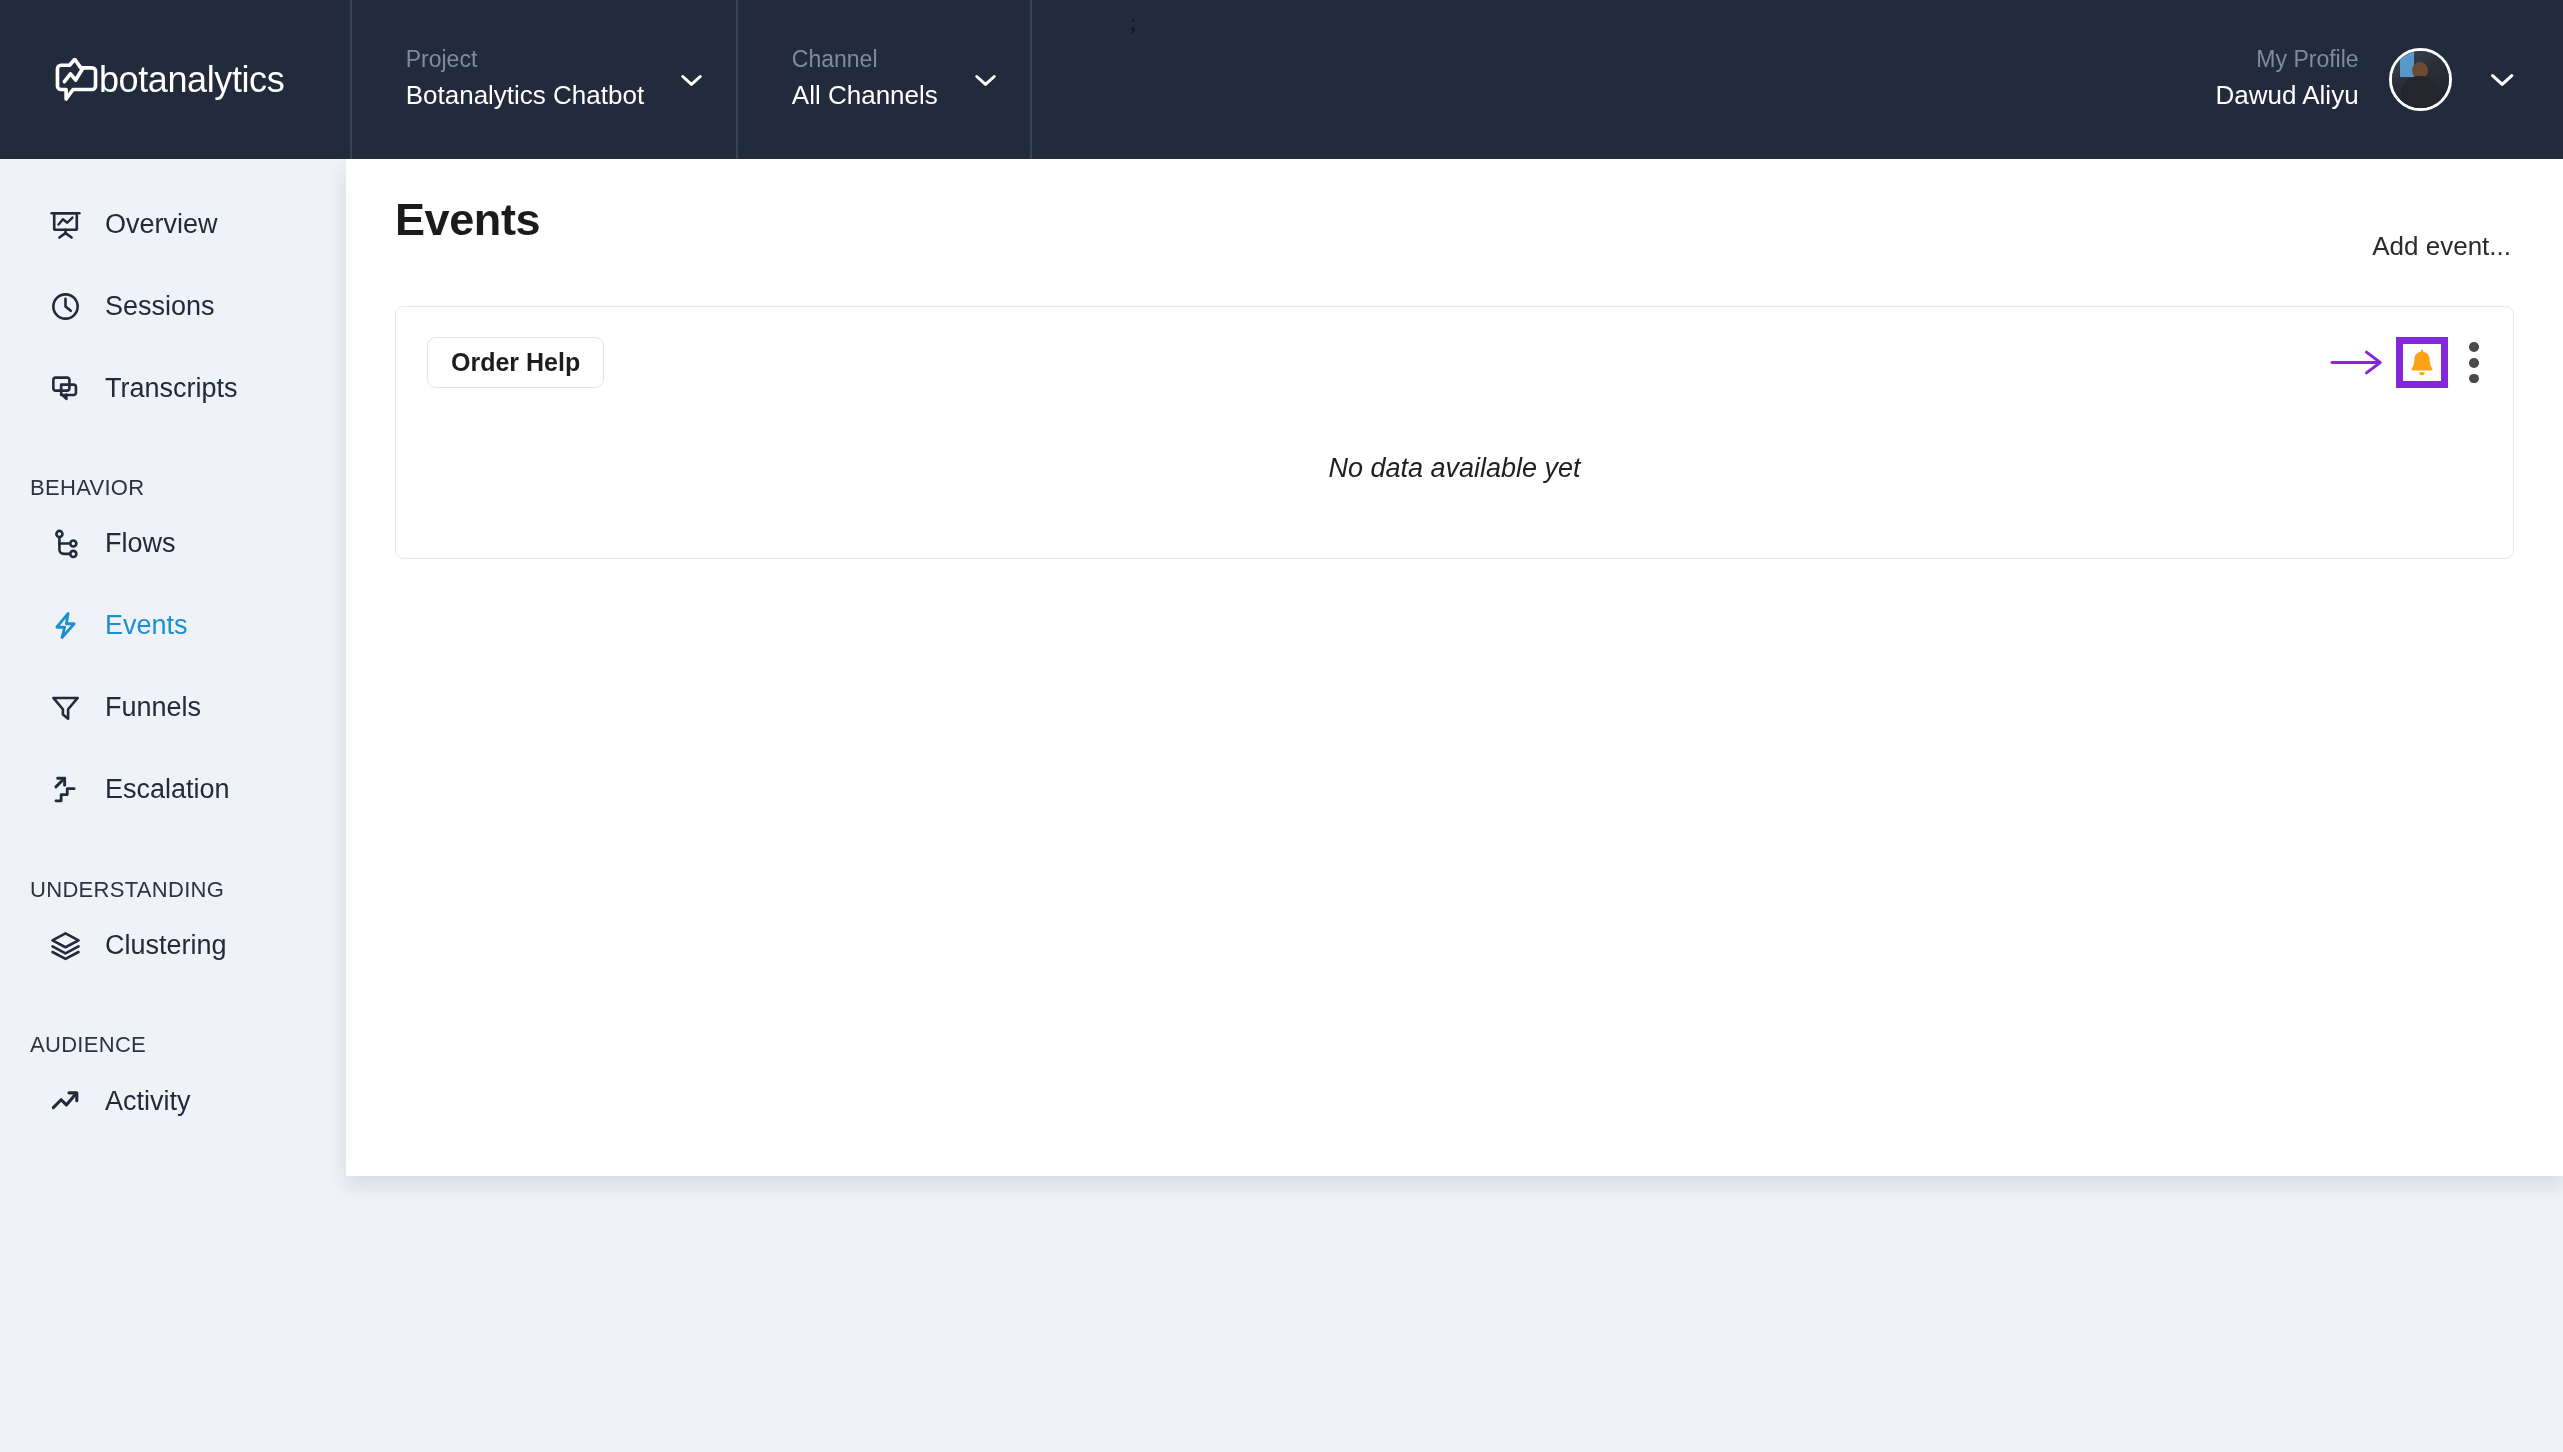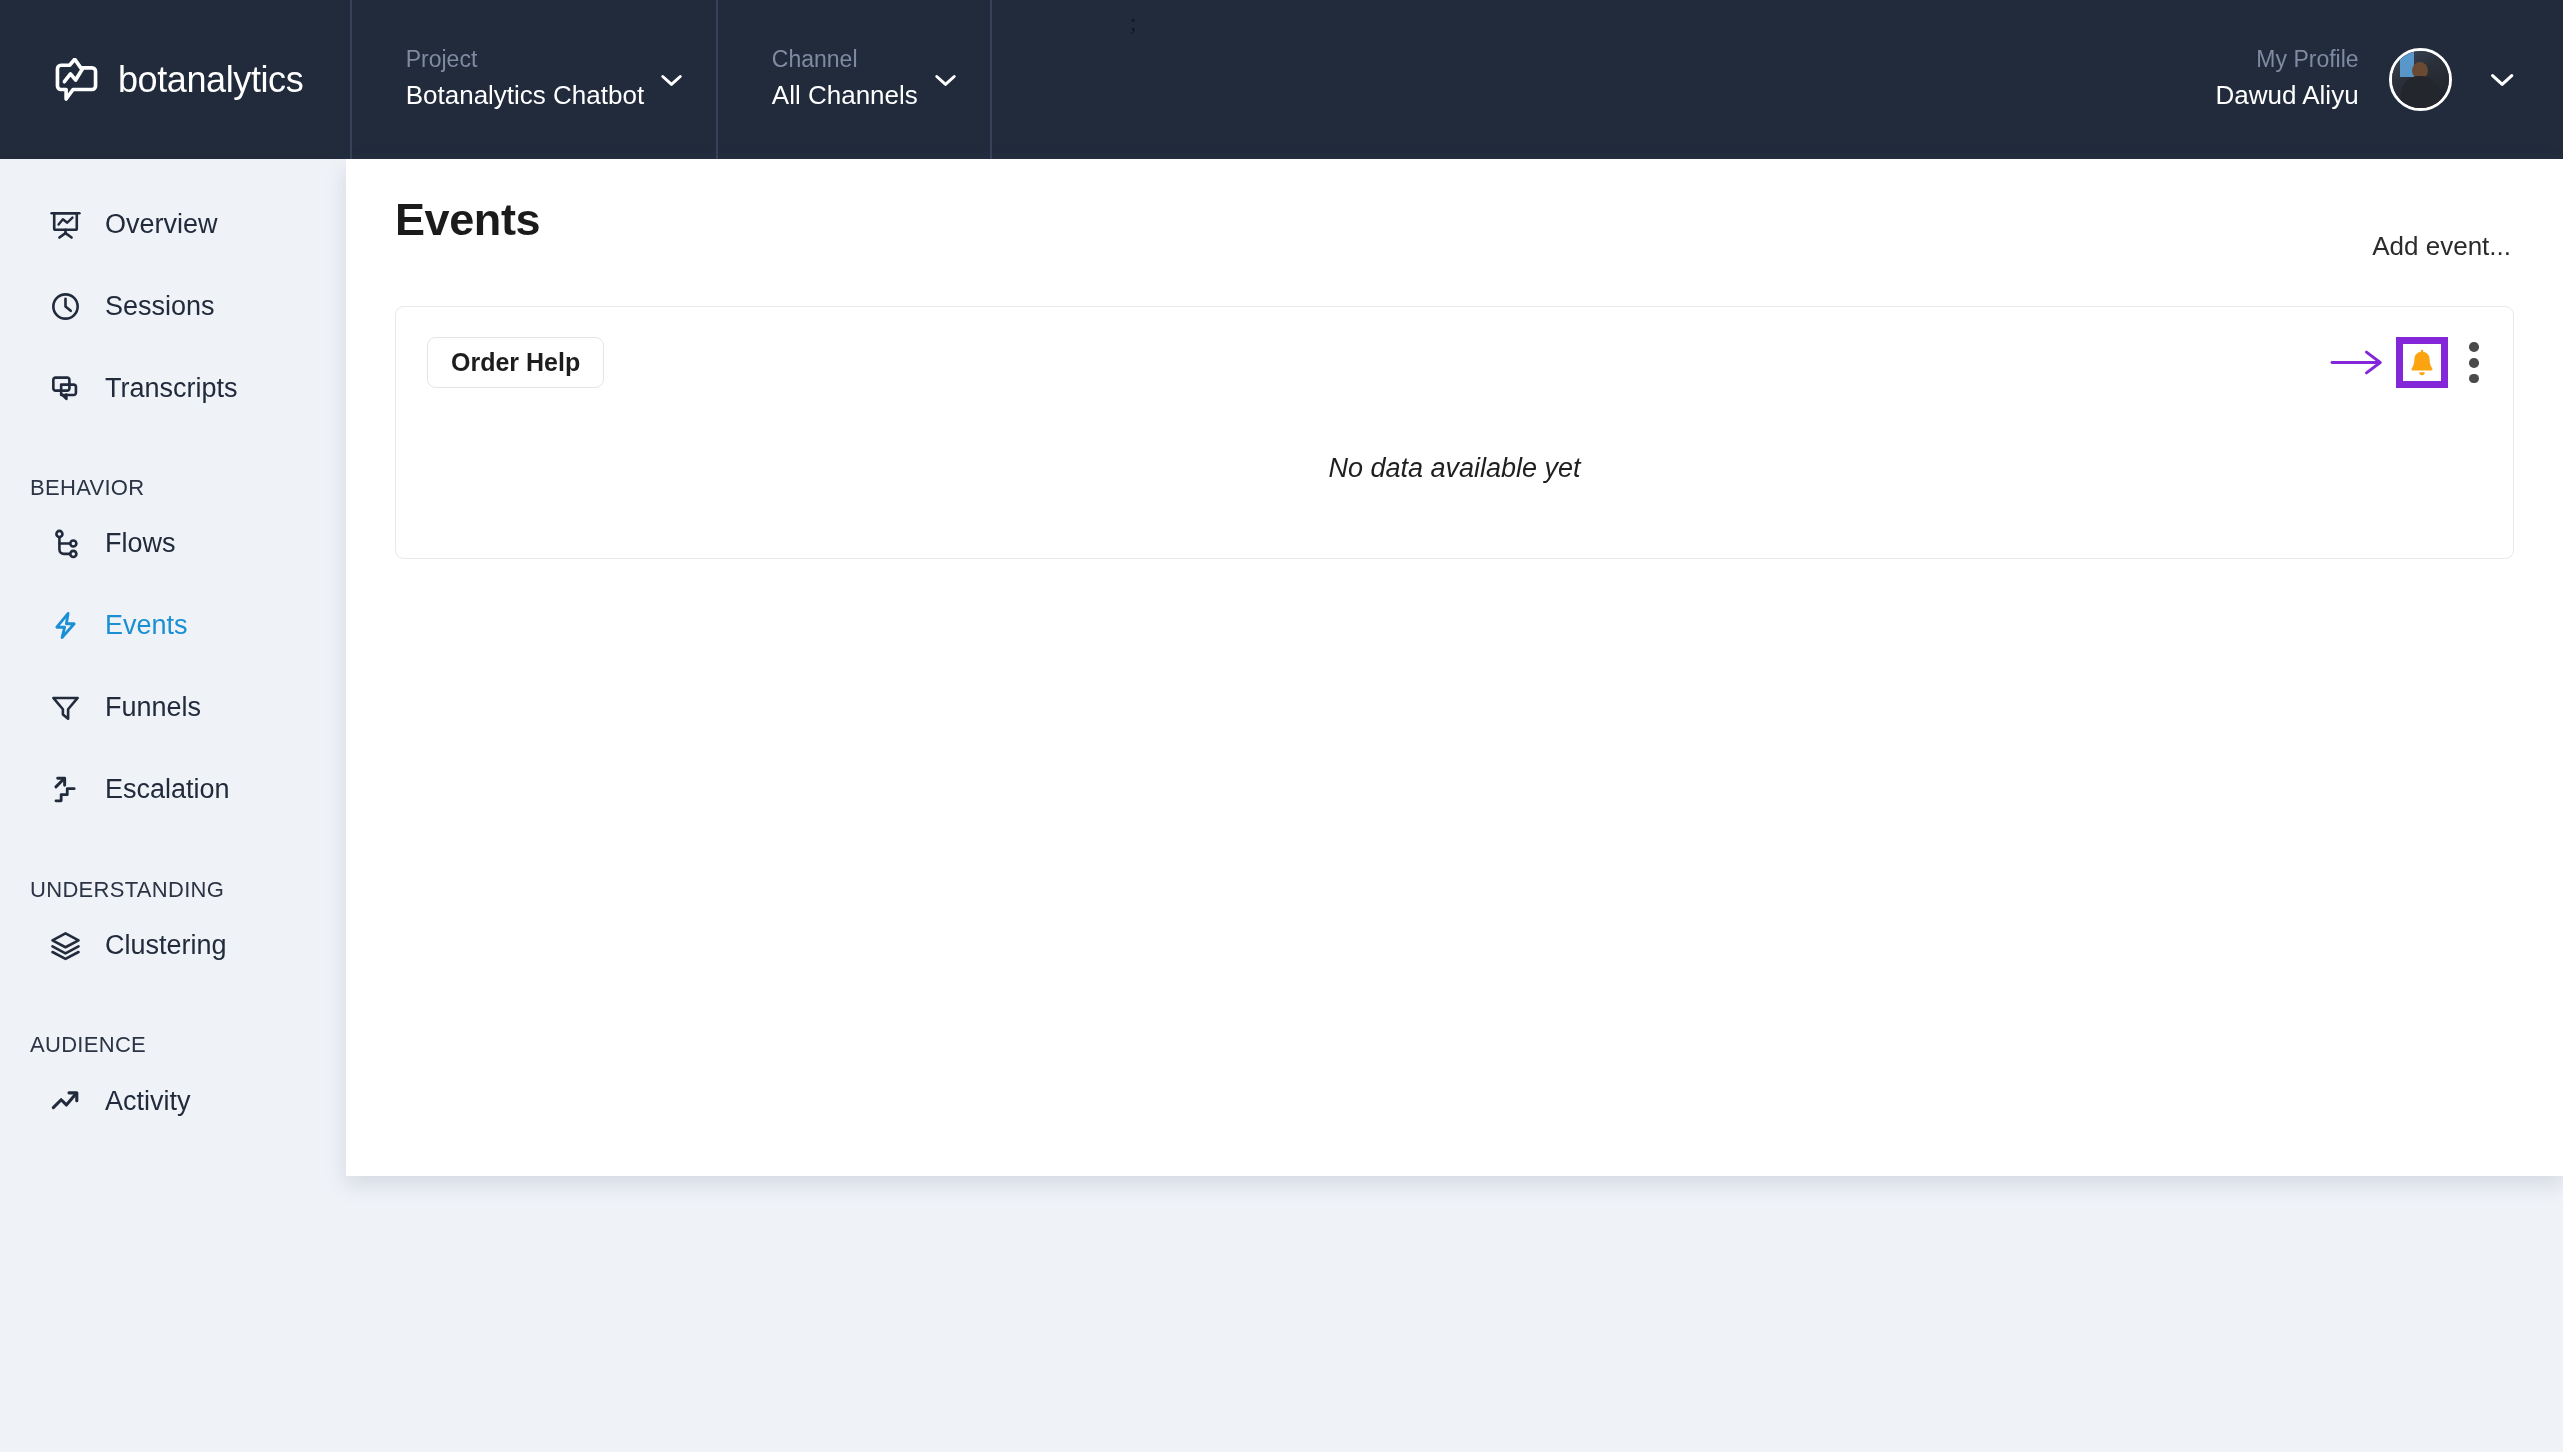--- a/index.html
+++ b/index.html
@@ -10,31 +10,31 @@
     overflow: hidden;
   }
   .app { position: relative; width: 2563px; height: 1452px; background: #eff2f7; }
 
   
   .topbar {
     position: absolute; left: 0; top: 0; width: 2563px; height: 159px;
     background: #212b3c; display: flex; align-items: stretch;
   }
   .brand {
-    width: 350px; display: flex; align-items: center; gap: 19px;
+    width: 350px; display: flex; align-items: center; 
     padding-left: 54px; flex: 0 0 auto;
   }
   .brand-mark { width: 45px; height: 44px; flex: 0 0 auto; }
   .brand-text { color: #ffffff; font-size: 36px; letter-spacing: -0.4px; }
 
   .hdr-divider { width: 1.7px; background: #36425a; flex: 0 0 auto; }
 
   .hdr-select {
     position: relative; display: flex; flex-direction: column;
-    justify-content: center; padding-left: 54px; padding-right: 72px;
+    justify-content: center; padding-left: 54px; padding-right: 92px;
     flex: 0 0 auto; cursor: pointer;
   }
   .hdr-select .lbl { color: #7f8ba3; font-size: 23px; line-height: 1.28; }
   .hdr-select .val { color: #ffffff; font-size: 26px; line-height: 1.38; margin-top: 3.5px; }
   .caret {
     position: absolute; right: 33px; top: 50%; transform: translateY(-50%);
     width: 23px; height: 14px;
   }
   .hdr-spacer { flex: 1 1 auto; }
 

